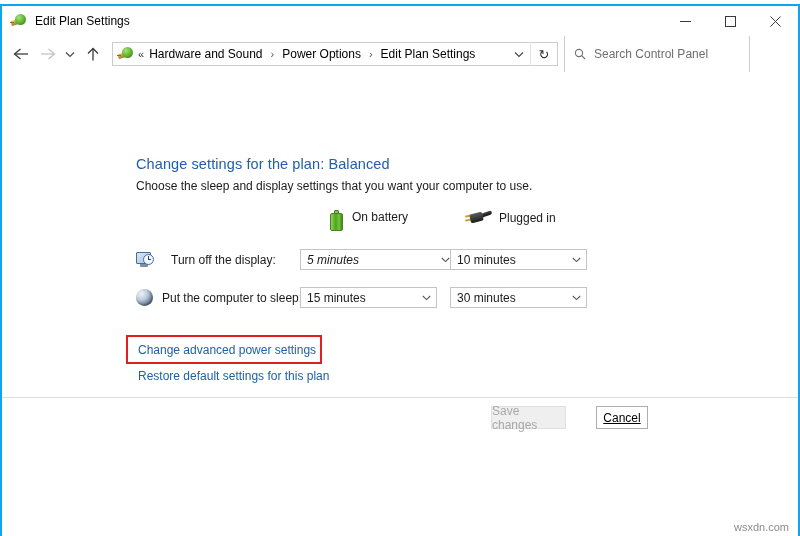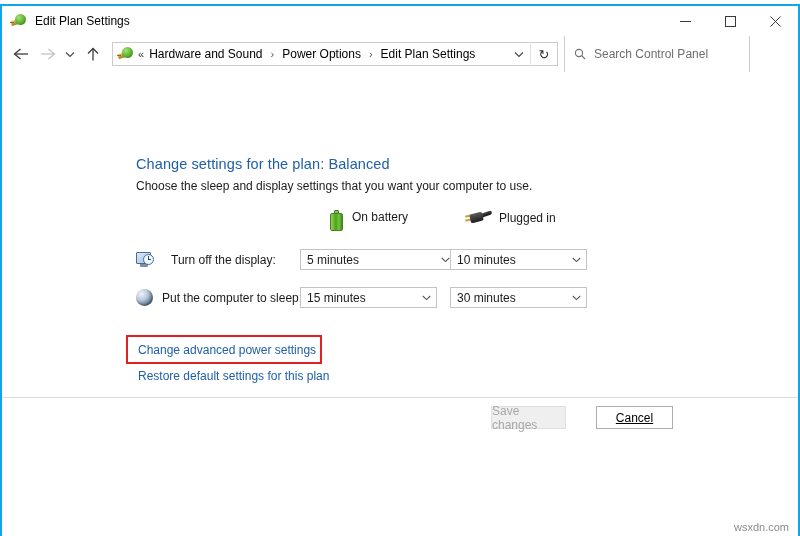--- a/index.html
+++ b/index.html
@@ -339,21 +339,21 @@
     color: #1a1a1a;
     padding-left: 6px;
   }
   .combo .val { line-height: 1; }
   .combo .arrow {
     width: 20px;
     display: flex;
     align-items: center;
     justify-content: center;
   }
-  #combo-display-battery { left: 298px; top: 177px; width: 156px; }
+  #combo-display-battery { left: 298px; top: 177px; width: 156px; font-style: italic; }
   #combo-display-plugged { left: 448px; top: 177px; width: 137px; text-align: right; }
   #combo-sleep-battery   { left: 298px; top: 215px; width: 137px; }
   #combo-sleep-plugged   { left: 448px; top: 215px; width: 137px; }
 
   
   .link {
     position: absolute;
     font-size: 12px;
     color: #1f5fa9;
     cursor: pointer;
@@ -391,21 +391,21 @@
     background: #ffffff;
     border: 1px solid #adadad;
     color: #000000;
   }
   #btn-save {
     left: 489px; top: 334px; width: 75px;
     background: #efefef;
     border: 1px solid #e0e0e0;
     color: #a8a8a8;
   }
-  #btn-cancel { left: 594px; top: 334px; width: 77px; text-decoration: underline; }
+  #btn-cancel { left: 594px; top: 334px; width: 52px; text-decoration: underline; }
 
   
   #watermark {
     position: absolute;
     right: 9px; bottom: 5px;
     font-size: 11px;
     color: #8c8c8c;
   }
 </style>
 </head>

